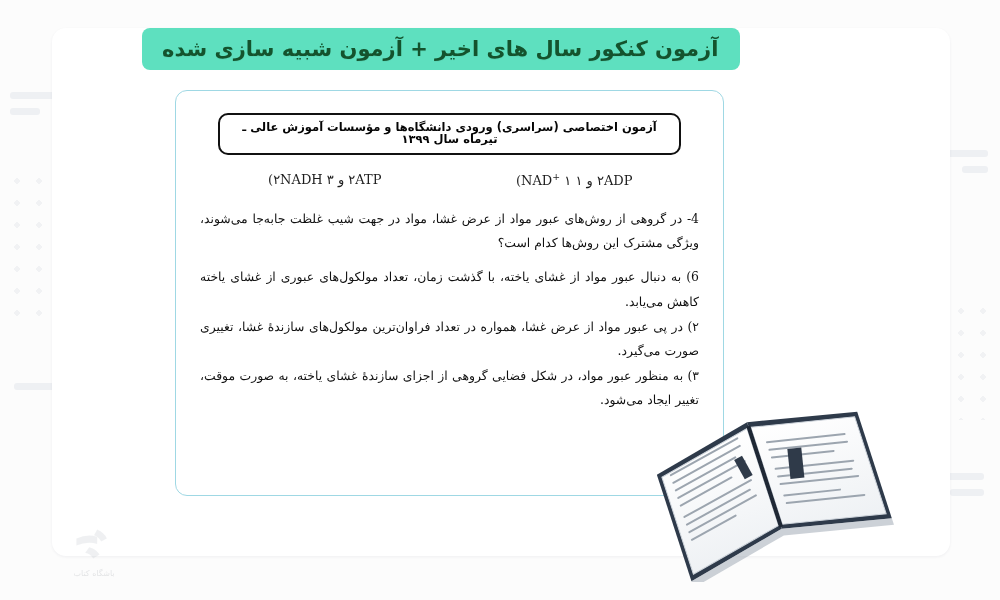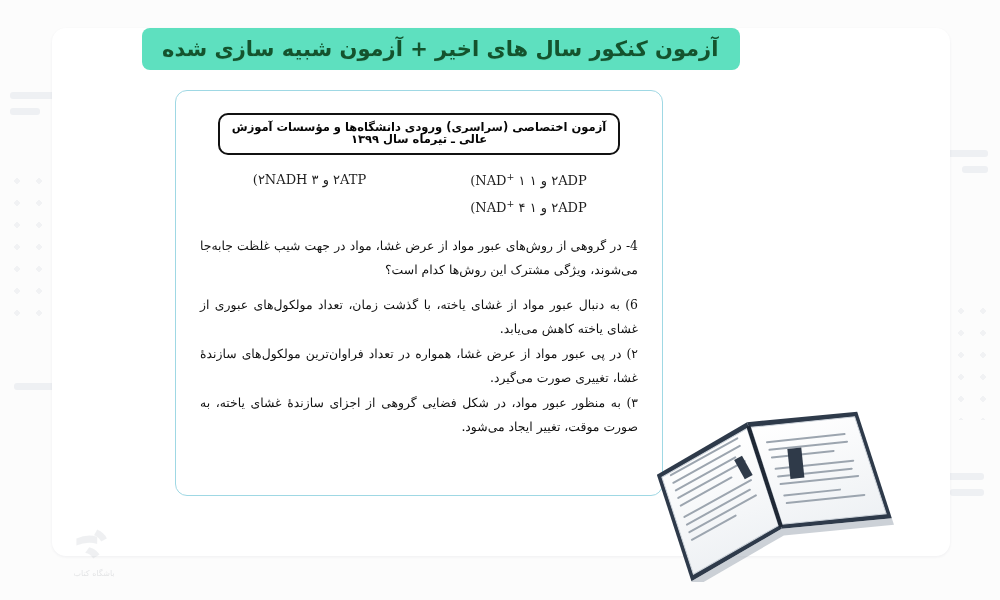--- a/index.html
+++ b/index.html
@@ -82,21 +82,21 @@
     white-space: nowrap;
     letter-spacing: 0;
     text-shadow: 0 1px 0 rgba(0,0,0,.04);
   }
 
   
   #sheet {
     position: absolute;
     left: 175px;
     top: 90px;
-    width: 488px;
+    width: 549px;
     height: 406px;
     border: 1.6px solid #9fd8e4;
     border-radius: 12px;
     background: #ffffff;
     padding: 18px 24px 14px 24px;
     font-family: "DejaVu Serif", "Liberation Serif", serif;
     color: #1d1d1d;
     overflow: hidden;
   }
 
@@ -209,24 +209,20 @@
       <div class="options-grid">
 
         <div class="opt-cell">
           <span class="lat">۲ADP</span> <span>و</span> <span class="lat">۱ NAD<sup>+</sup></span>
           <span>۱)</span>
         </div>
         <div class="opt-cell">
           <span class="lat">۲ATP</span> <span>و</span> <span class="lat">۲NADH</span>
           <span>۳)</span>
         </div>
-        <div class="opt-cell">
-          <span class="lat">۲ADP</span> <span>و</span> <span class="lat">۱ NAD<sup>+</sup></span>
-          <span>۴)</span>
-        </div>
       </div>
     </div>
 
 
     <div class="q-block">
       <div class="q-text">4- در گروهی از روش‌های عبور مواد از عرض غشا، مواد در جهت شیب غلظت جابه‌جا می‌شوند، ویژگی مشترک این روش‌ها کدام است؟</div>
 
       <div class="ans-list">
         <div class="ans-line">6) به دنبال عبور مواد از غشای یاخته، با گذشت زمان، تعداد مولکول‌های عبوری از غشای یاخته کاهش می‌یابد.</div>
         <div class="ans-line">۲) در پی عبور مواد از عرض غشا، همواره در تعداد فراوان‌ترین مولکول‌های سازندهٔ غشا، تغییری صورت می‌گیرد.</div>

